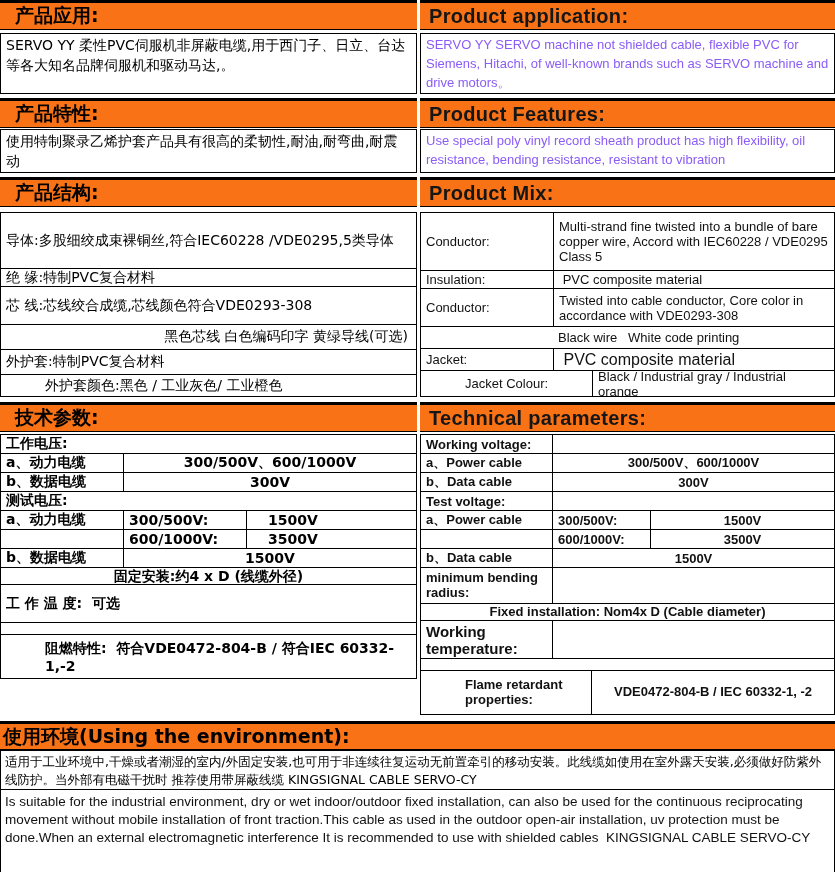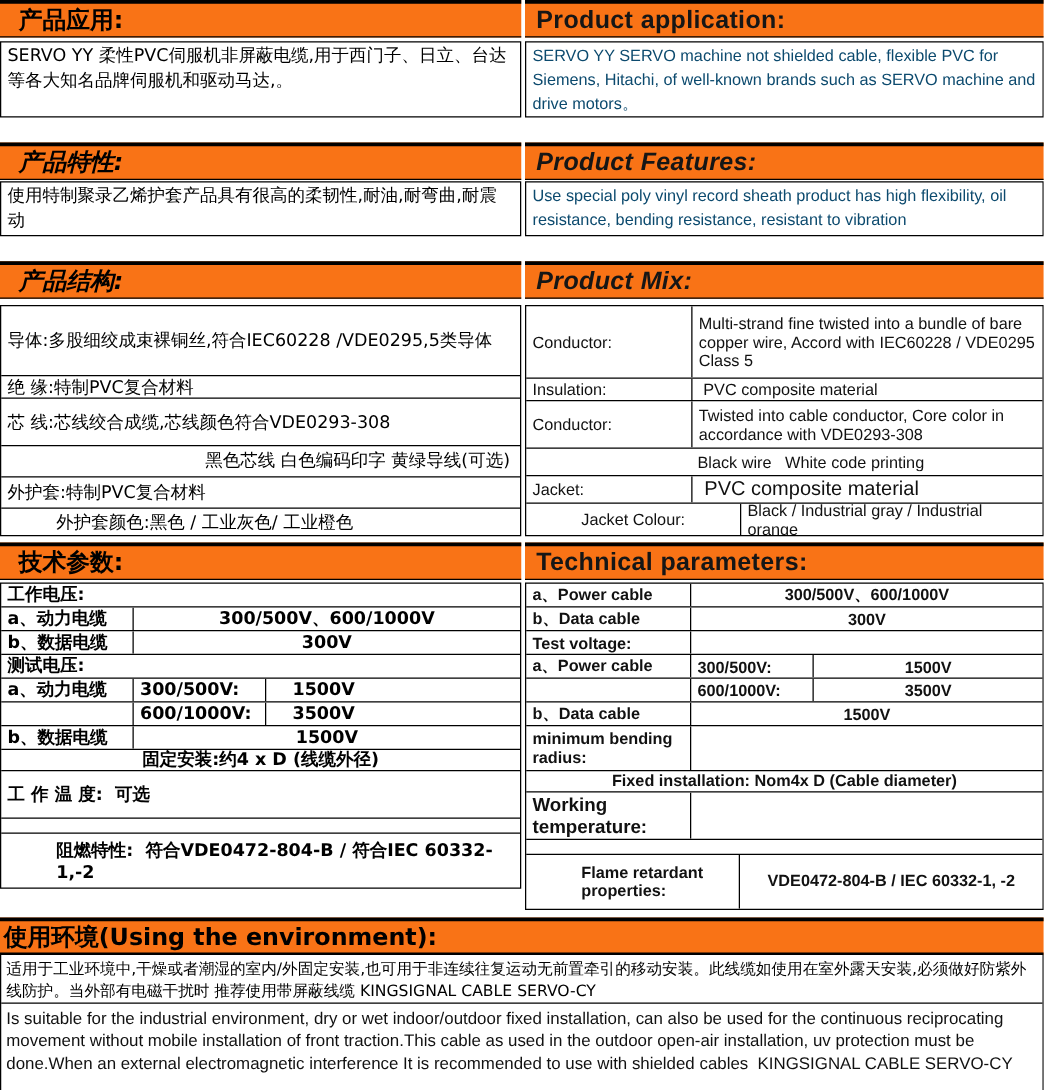--- a/index.html
+++ b/index.html
@@ -20,24 +20,24 @@
     font-weight:bold; display:flex; align-items:center;
     white-space:pre;
   }
   .sec-h.cn { font-size:19px; padding-left:15px; }
   .sec-h.en { font-size:20px; padding-left:9px; font-family:"Liberation Sans",sans-serif; letter-spacing:.3px; color:#161616; }
   .sec-h.env { font-size:19px; padding-left:3px; border-bottom:2px solid #000; }
 
   
   .box { border:1px solid #000; overflow:hidden; white-space:pre-wrap; }
   .box.cn-t { font-size:14px; line-height:1.42; padding:2px 5px; }
-  .box.en-t { font-size:13px; line-height:1.45; padding:2px 5px; font-family:"Liberation Sans",sans-serif; color:#0c4a6e; }
+  .box.en-t { font-size:13px; line-height:1.45; padding:2px 5px; font-family:"Liberation Sans",sans-serif; color:#8b5cf6; }
   .app-box { margin-top:3px; height:61px; }
   .feat-box { margin-top:1px; height:44px; }
-  .mt4 { margin-top:20px;font-style:italic; } .mt5 { margin-top:5px; } .mt2 { margin-top:2px;font-weight:bold; } .mt6 { margin-top:6px; }
+  .mt4 { margin-top:4px; } .mt5 { margin-top:5px; } .mt2 { margin-top:2px;font-weight:bold; } .mt6 { margin-top:6px; }
 
   
   .tbl { border:1px solid #000; }
   .row { display:flex; border-bottom:1px solid #000; align-items:center; overflow:hidden; }
   .row:last-child { border-bottom:none;padding-left:39px; }
   .cell { padding:0 5px; white-space:pre-wrap; overflow:hidden; }
   .cell.full { flex:1; }
   .lab { border-right:1px solid #000; height:100%; display:flex; align-items:center; flex-shrink:0; }
   .val { flex:1; display:flex; align-items:center; }
   .val.c { justify-content:center; text-align:center; }
@@ -46,21 +46,21 @@
   .big  { font-size:16px; }
   .big15 { font-size:15px; }
   .ra { justify-content:flex-end; text-align:right; padding-right:8px; }
 
   
   .s56{height:56px}.s18{height:18px}.s38{height:38px}.s25{height:25px}.s21{height:21px}
   .m58{height:58px}.m22{height:22px}
   
   .h19{height:19px}.h36{height:36px}.h17{height:17px}.h38{height:38px}.h12{height:12px}.h43{height:43px}
 
-  .w106 { width:106px;text-align:right; } .w132 { width:132px; } .w98 { width:98px; } .w133 { width:133px; }
+  .w106 { width:123px;text-align:right; } .w132 { width:132px; } .w98 { width:98px; } .w133 { width:133px; }
   .indent137 { padding-left:137px; }
   .pl20 { padding-left:21px; }
   .lh1 { line-height:1.15; }
 
   
   .env-box { border-left:1px solid #000; border-right:1px solid #000; border-bottom:1px solid #000; }
   .para { white-space:pre-wrap; overflow:hidden; }
   .para.cnp { height:39px; border-bottom:1px solid #000; font-size:12.5px; line-height:1.4; padding:2px 4px 0; }
   .para.enp { height:84px; font-size:13.5px; line-height:1.33; padding:3px 4px 0; font-family:"Liberation Sans",sans-serif; color:#111; }
 </style>
@@ -174,20 +174,24 @@
         </div>
         <div class="row s25">
           <div class="cell lab w133">Jacket Colour:</div>
           <div class="cell val">Black / Industrial gray / Industrial  orange</div>
         </div>
       </div>
 
       <div class="sec-h en mt5">Technical parameters:</div>
       <div class="tbl mt2 en-f">
         <div class="row h19">
+          <div class="cell lab w132">Working voltage:</div>
+          <div class="cell val"></div>
+        </div>
+        <div class="row h19">
           <div class="cell lab w132">a、Power cable</div>
           <div class="cell val c">300/500V、600/1000V</div>
         </div>
         <div class="row h19">
           <div class="cell lab w132">b、Data cable</div>
           <div class="cell val c">300V</div>
         </div>
         <div class="row h19">
           <div class="cell lab w132">Test voltage:</div>
           <div class="cell val"></div>

